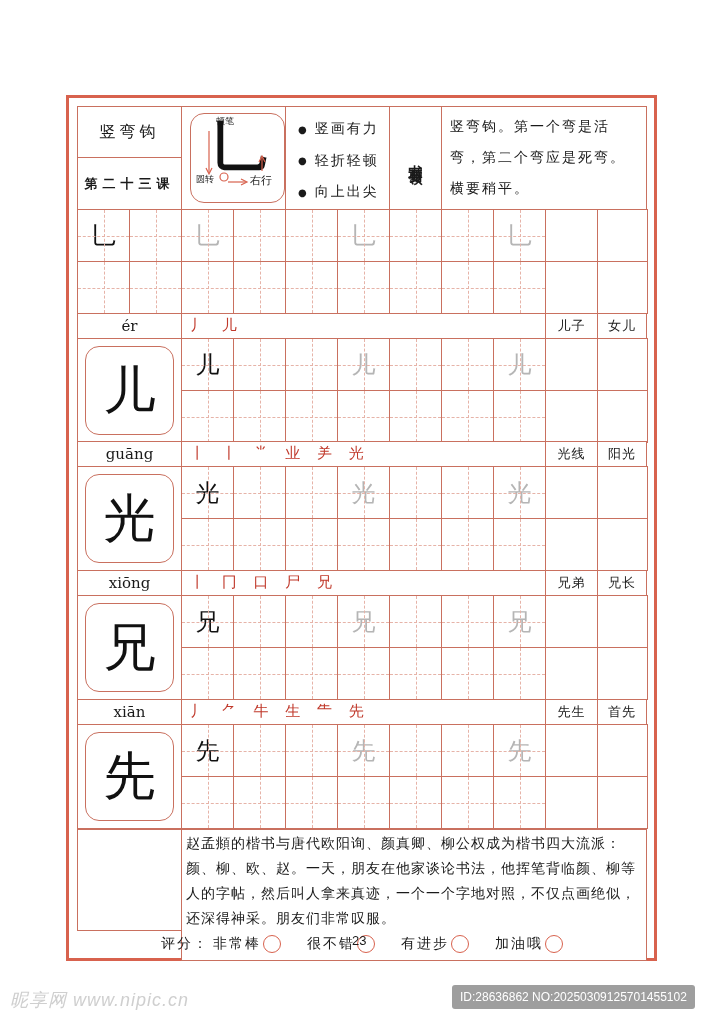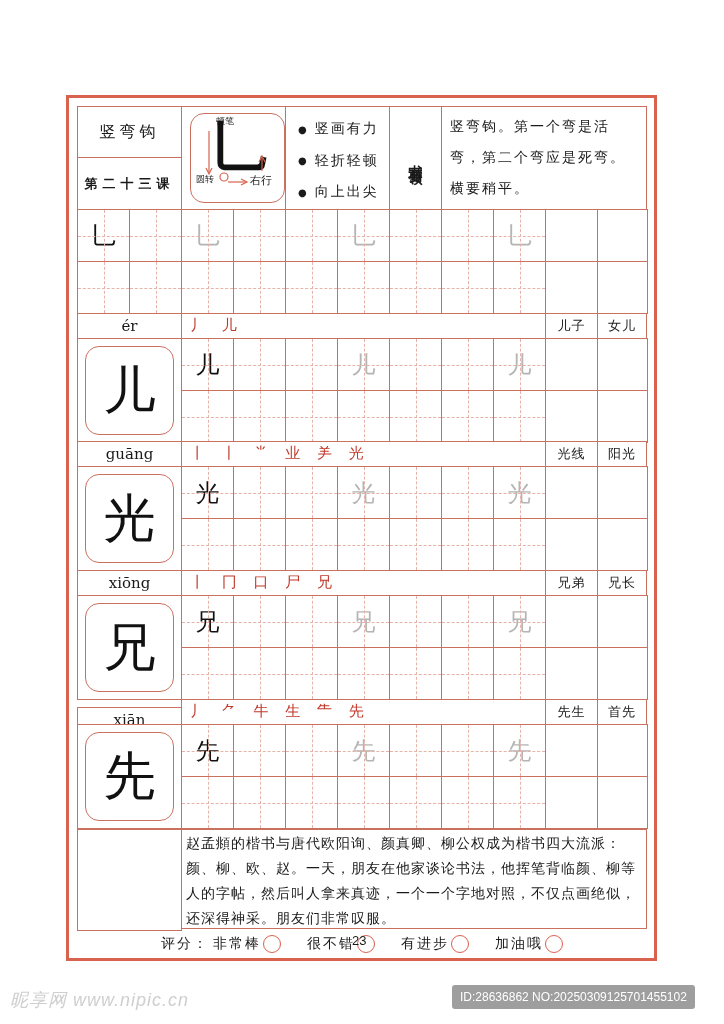--- a/index.html
+++ b/index.html
@@ -387,21 +387,21 @@
     <div class="cell center" style="left:441px;top:647px;width:53px;height:53px;">
       <div class="dashed-v" style=""></div>
       <div class="dashed-h" style=""></div>
     </div>
     <div class="cell center" style="left:493px;top:647px;width:53px;height:53px;">
       <div class="dashed-v" style=""></div>
       <div class="dashed-h" style=""></div>
     </div>
     <div class="cell center" style="left:545px;top:647px;width:53px;height:53px;"></div>
     <div class="cell center" style="left:597px;top:647px;width:51px;height:53px;"></div>
-    <div class="cell center pinyin" style="left:77px;top:699px;width:105px;height:26px;margin-top:8px;">
+    <div class="cell center pinyin" style="left:77px;top:699px;width:105px;height:26px;">
       <span>xiān</span>
     </div>
     <div class="cell strokes" style="left:181px;top:699px;width:365px;height:26px;line-height:23px;"><span>丿 ⺈ 牛 生 ⺧ 先</span></div>
     <div class="cell center word" style="left:545px;top:699px;width:53px;height:26px;">
       <span>先生</span>
     </div>
     <div class="cell center word" style="left:597px;top:699px;width:50px;height:26px;">
       <span>首先</span>
     </div>
     <div class="cell center" style="left:77px;top:724px;width:105px;height:105px;">
@@ -468,21 +468,21 @@
     <div class="cell center" style="left:493px;top:776px;width:53px;height:53px;">
       <div class="dashed-v" style=""></div>
       <div class="dashed-h" style=""></div>
     </div>
     <div class="cell center" style="left:545px;top:776px;width:53px;height:53px;"></div>
     <div class="cell center" style="left:597px;top:776px;width:51px;height:53px;"></div>
   </div>
 
 <div class="cell" style="left:77px;top:829px;width:105px;height:102px;padding-top:12px;">
 </div>
-<div class="cell poem-text" style="left:181px;top:829px;width:466px;height:100px;">
+<div class="cell poem-text" style="left:181px;top:829px;width:466px;height:132px;">
   <span>赵孟頫的楷书与唐代欧阳询、颜真卿、柳公权成为楷书四大流派：颜、柳、欧、赵。一天，朋友在他家谈论书法，他挥笔背临颜、柳等人的字帖，然后叫人拿来真迹，一个一个字地对照，不仅点画绝似，还深得神采。朋友们非常叹服。</span>
 </div>
 
 <div class="abs rating center" style="left:77px;top:931px;width:570px;height:26px;">
   <span style="margin-right:4px;">评分：</span>
   <span>非常棒</span>
   <span class="circle"></span>
   <span>很不错</span>
   <span class="circle"></span>
   <span>有进步</span>

